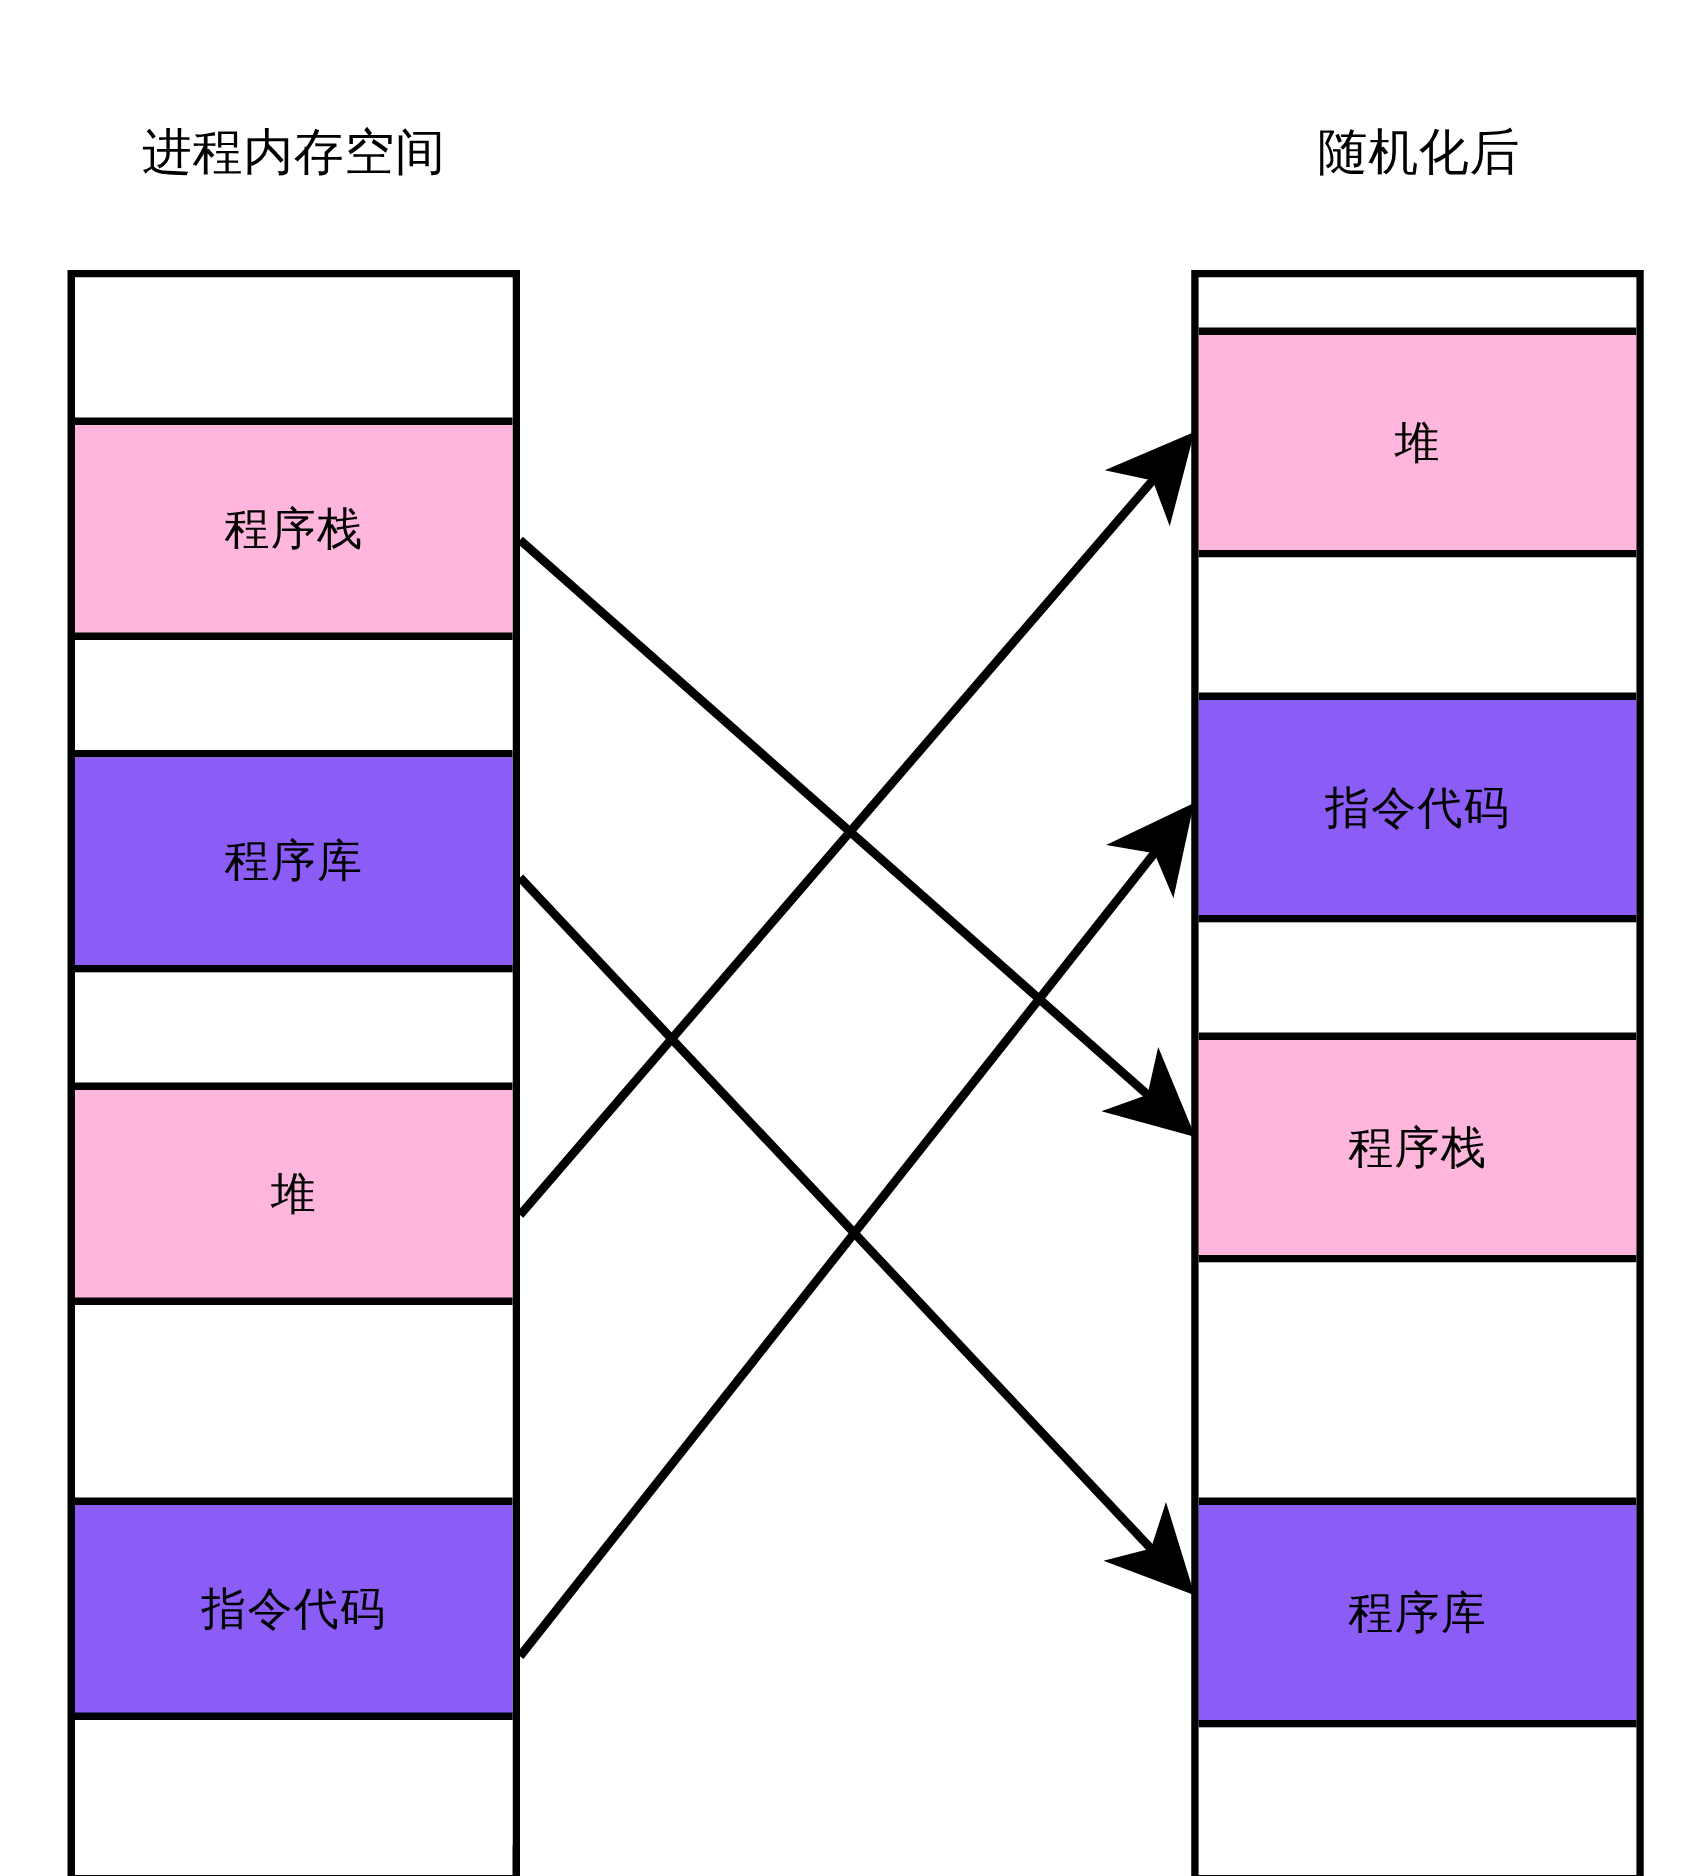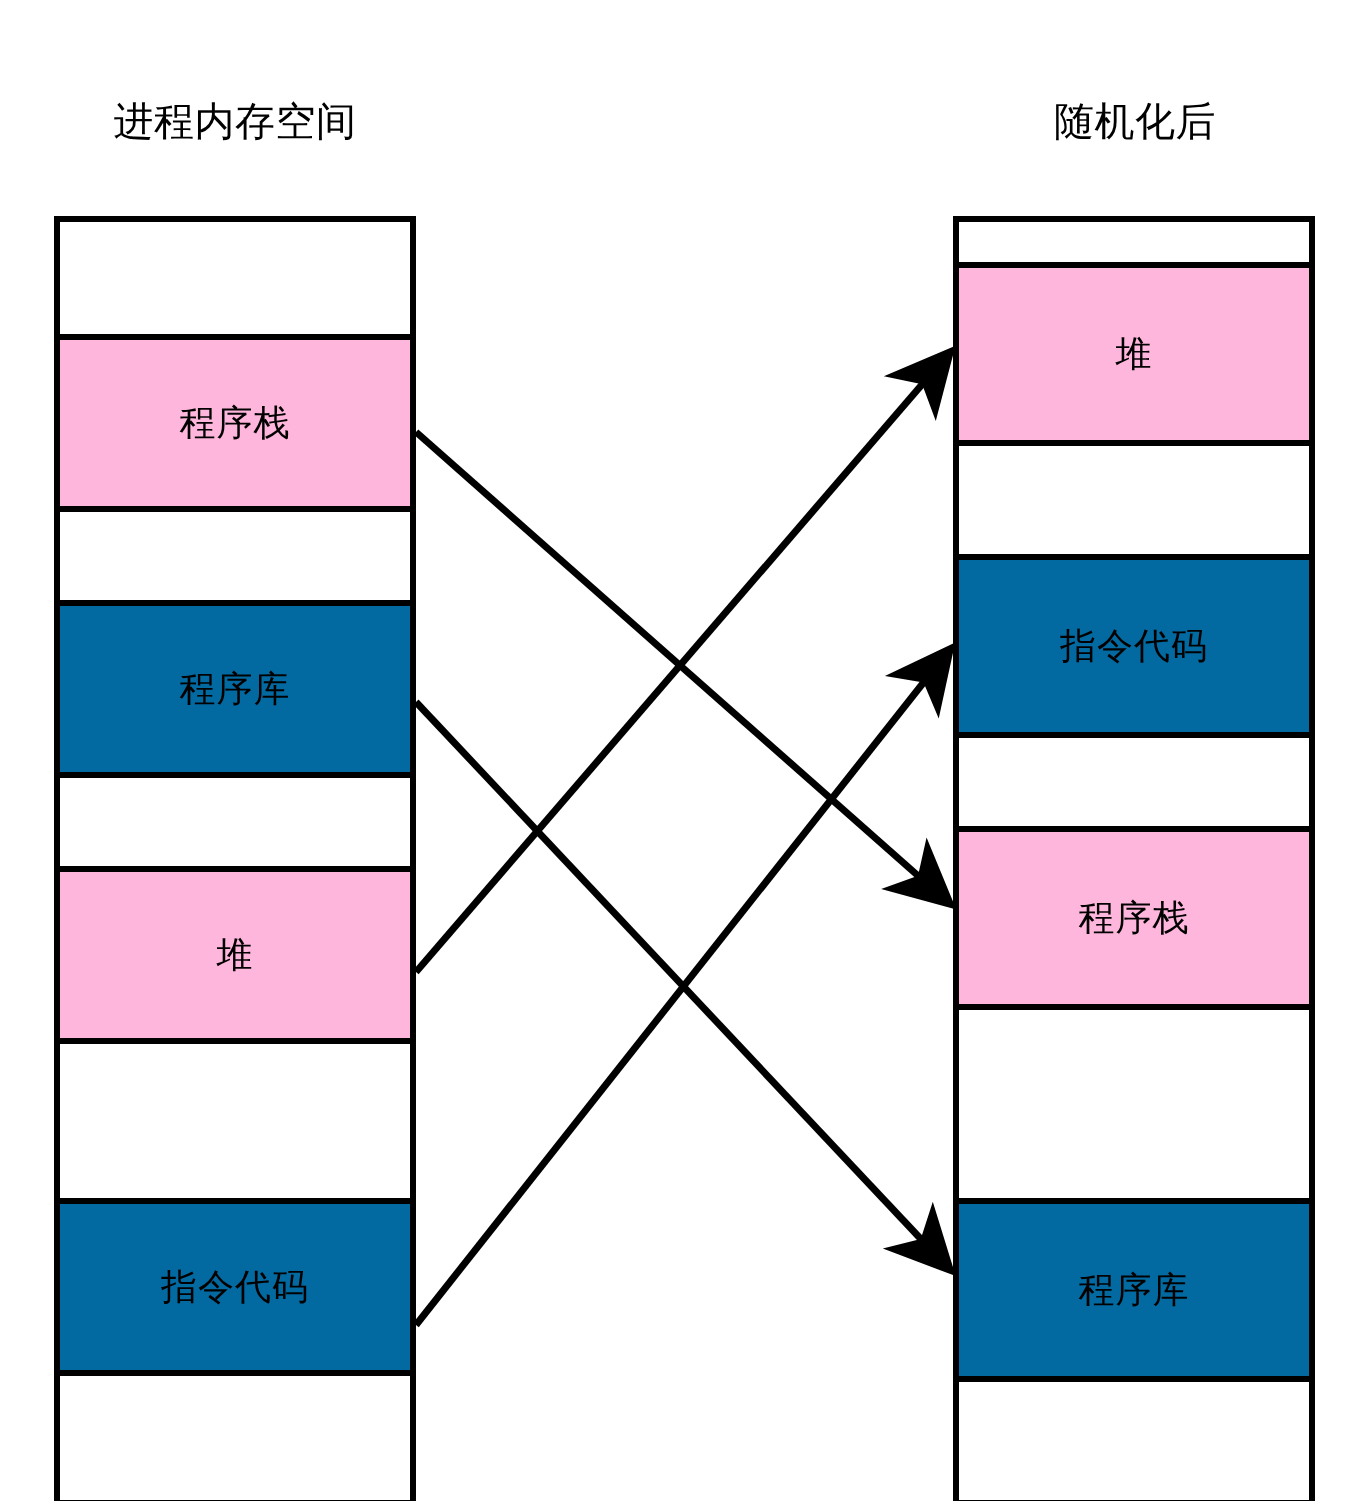--- a/index.html
+++ b/index.html
@@ -51,21 +51,21 @@
     align-items: center;
     justify-content: center;
     font-size: 36px;
     color: #000000;
     background: #ffffff;
     border-bottom: 6px solid #000000;
     overflow: hidden;
   }
   .seg:last-child { border-bottom: none; }
   .seg.pink  { background: #FEB6DC; }
-  .seg.green { background: #0369a1; }
+  .seg.green { background: #8b5cf6; }
   .seg.empty { background: #ffffff; }
   .seg-label { pointer-events: none; line-height: 1; letter-spacing: 1px; }
 
   #arrows {
     position: absolute;
     left: 0; top: 0;
     width: 1366px;
     height: 1501px;
     pointer-events: none;
   }

